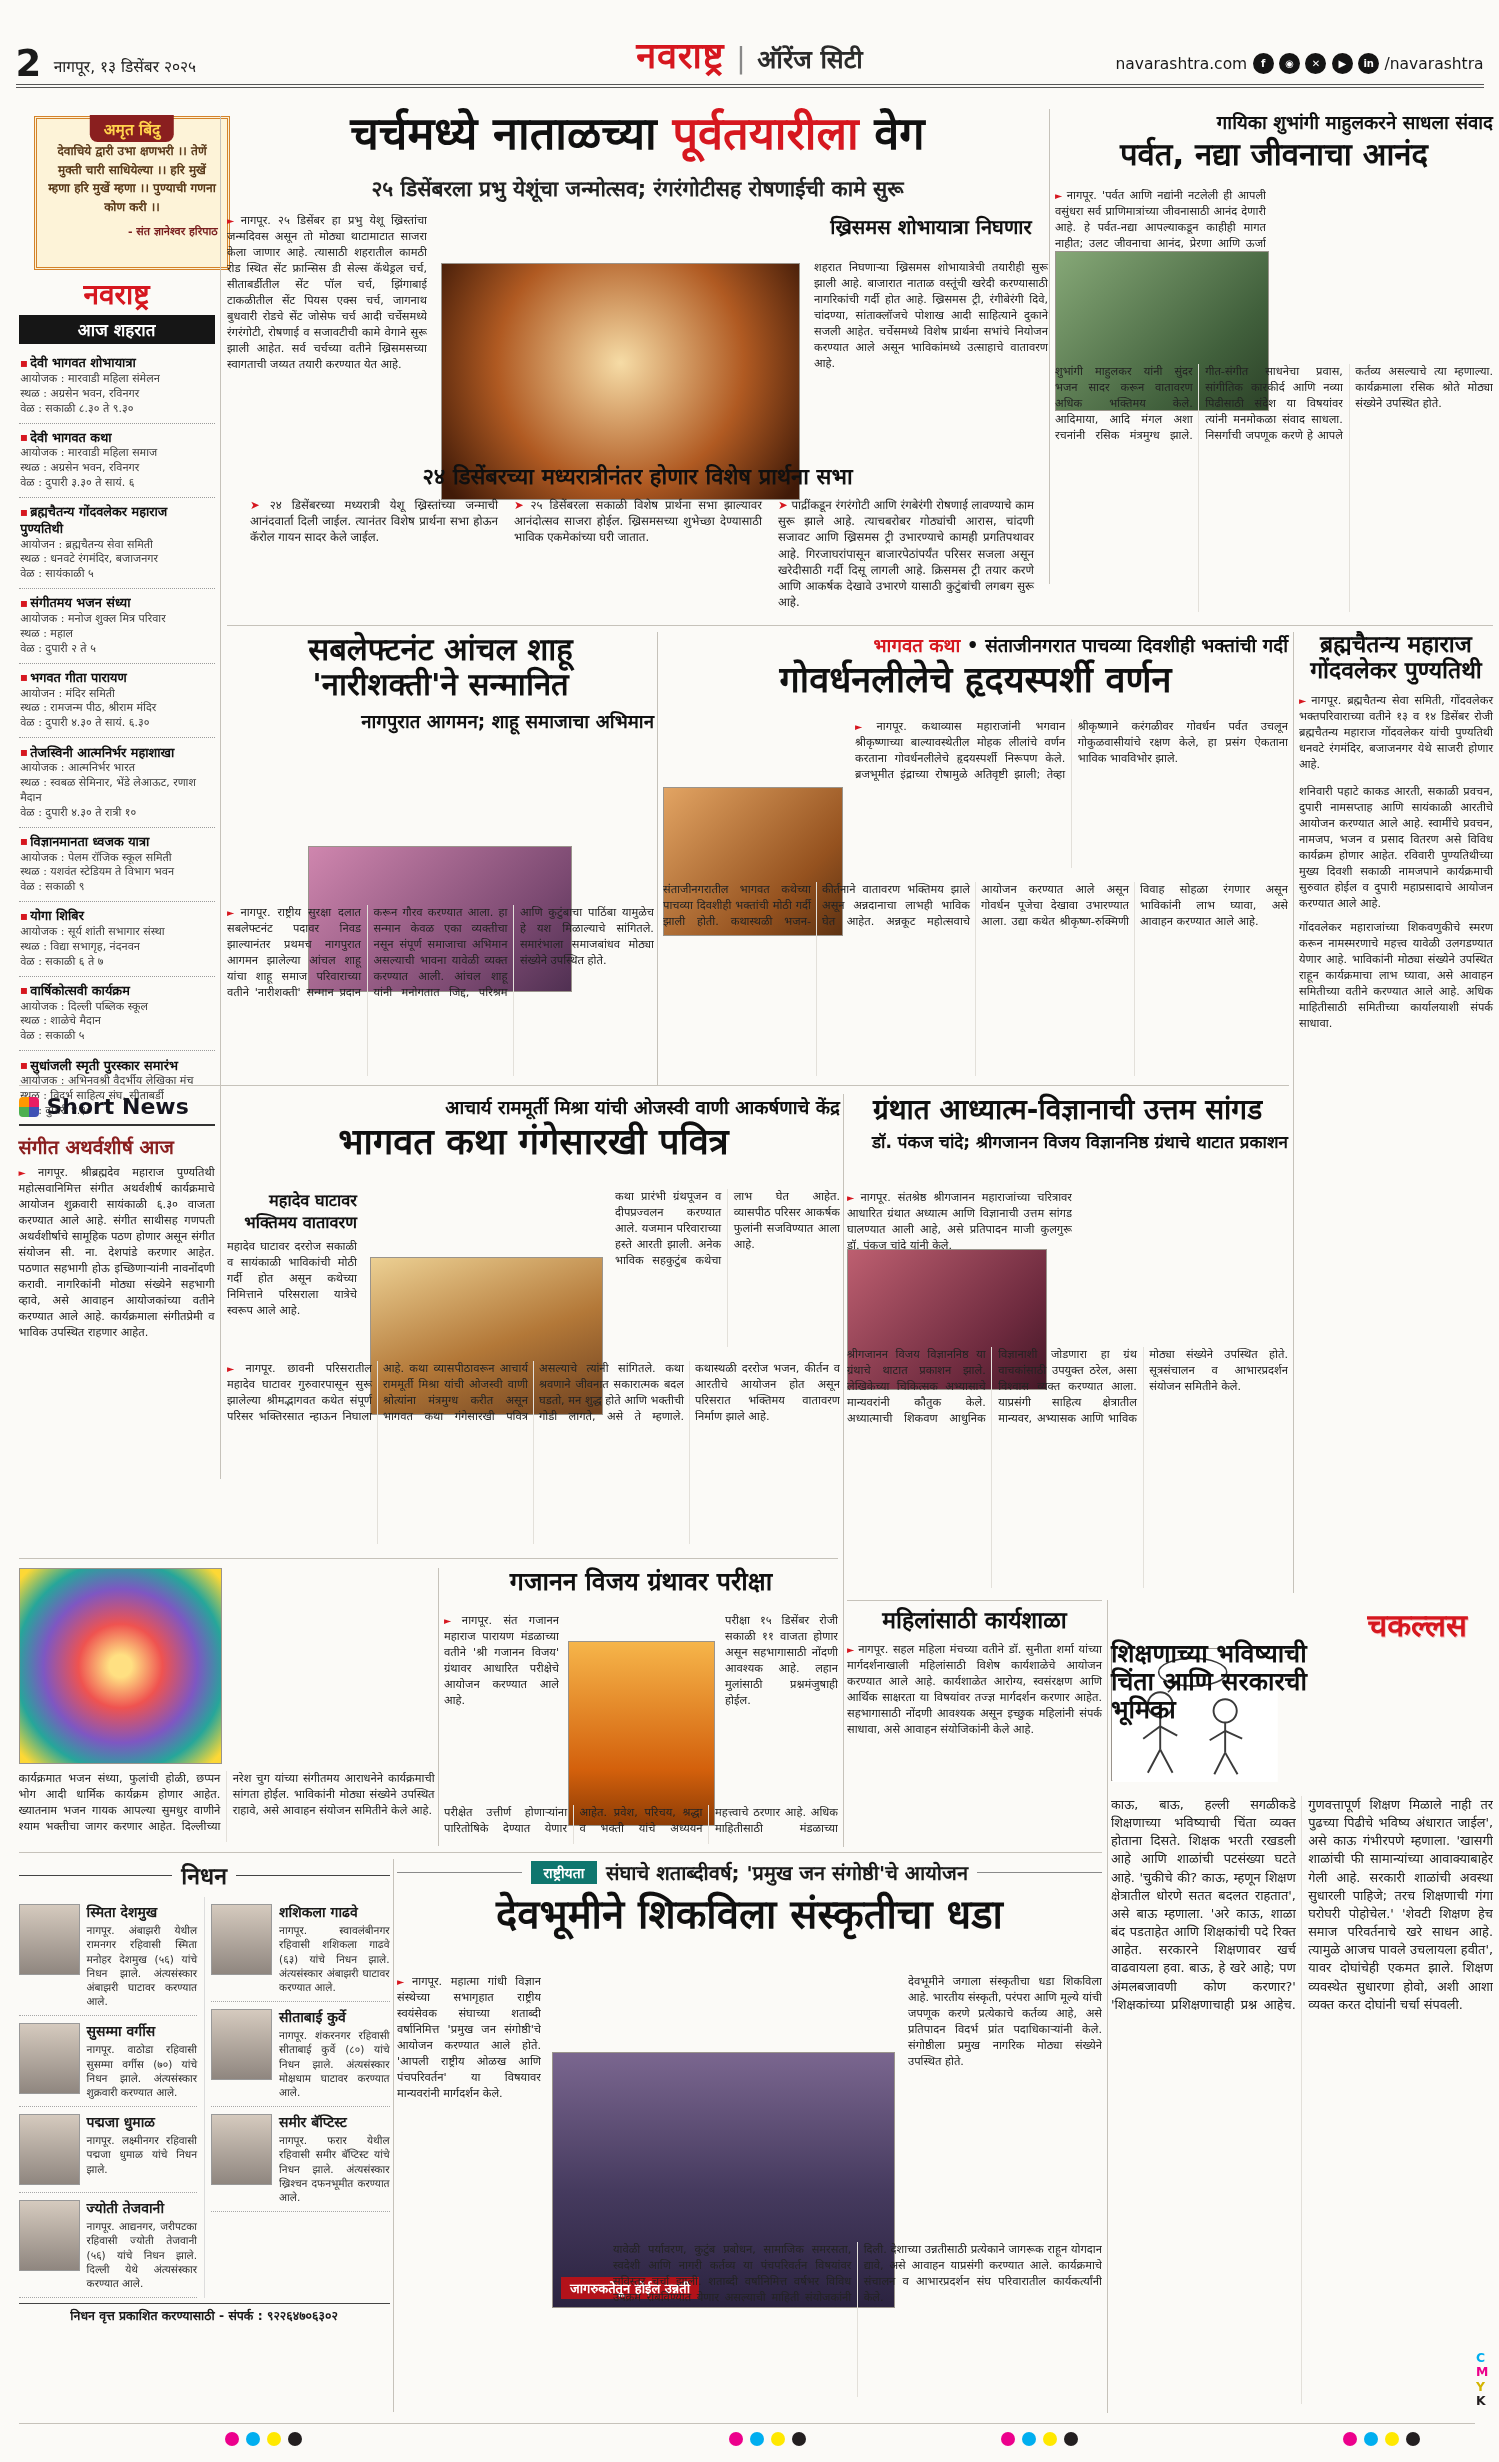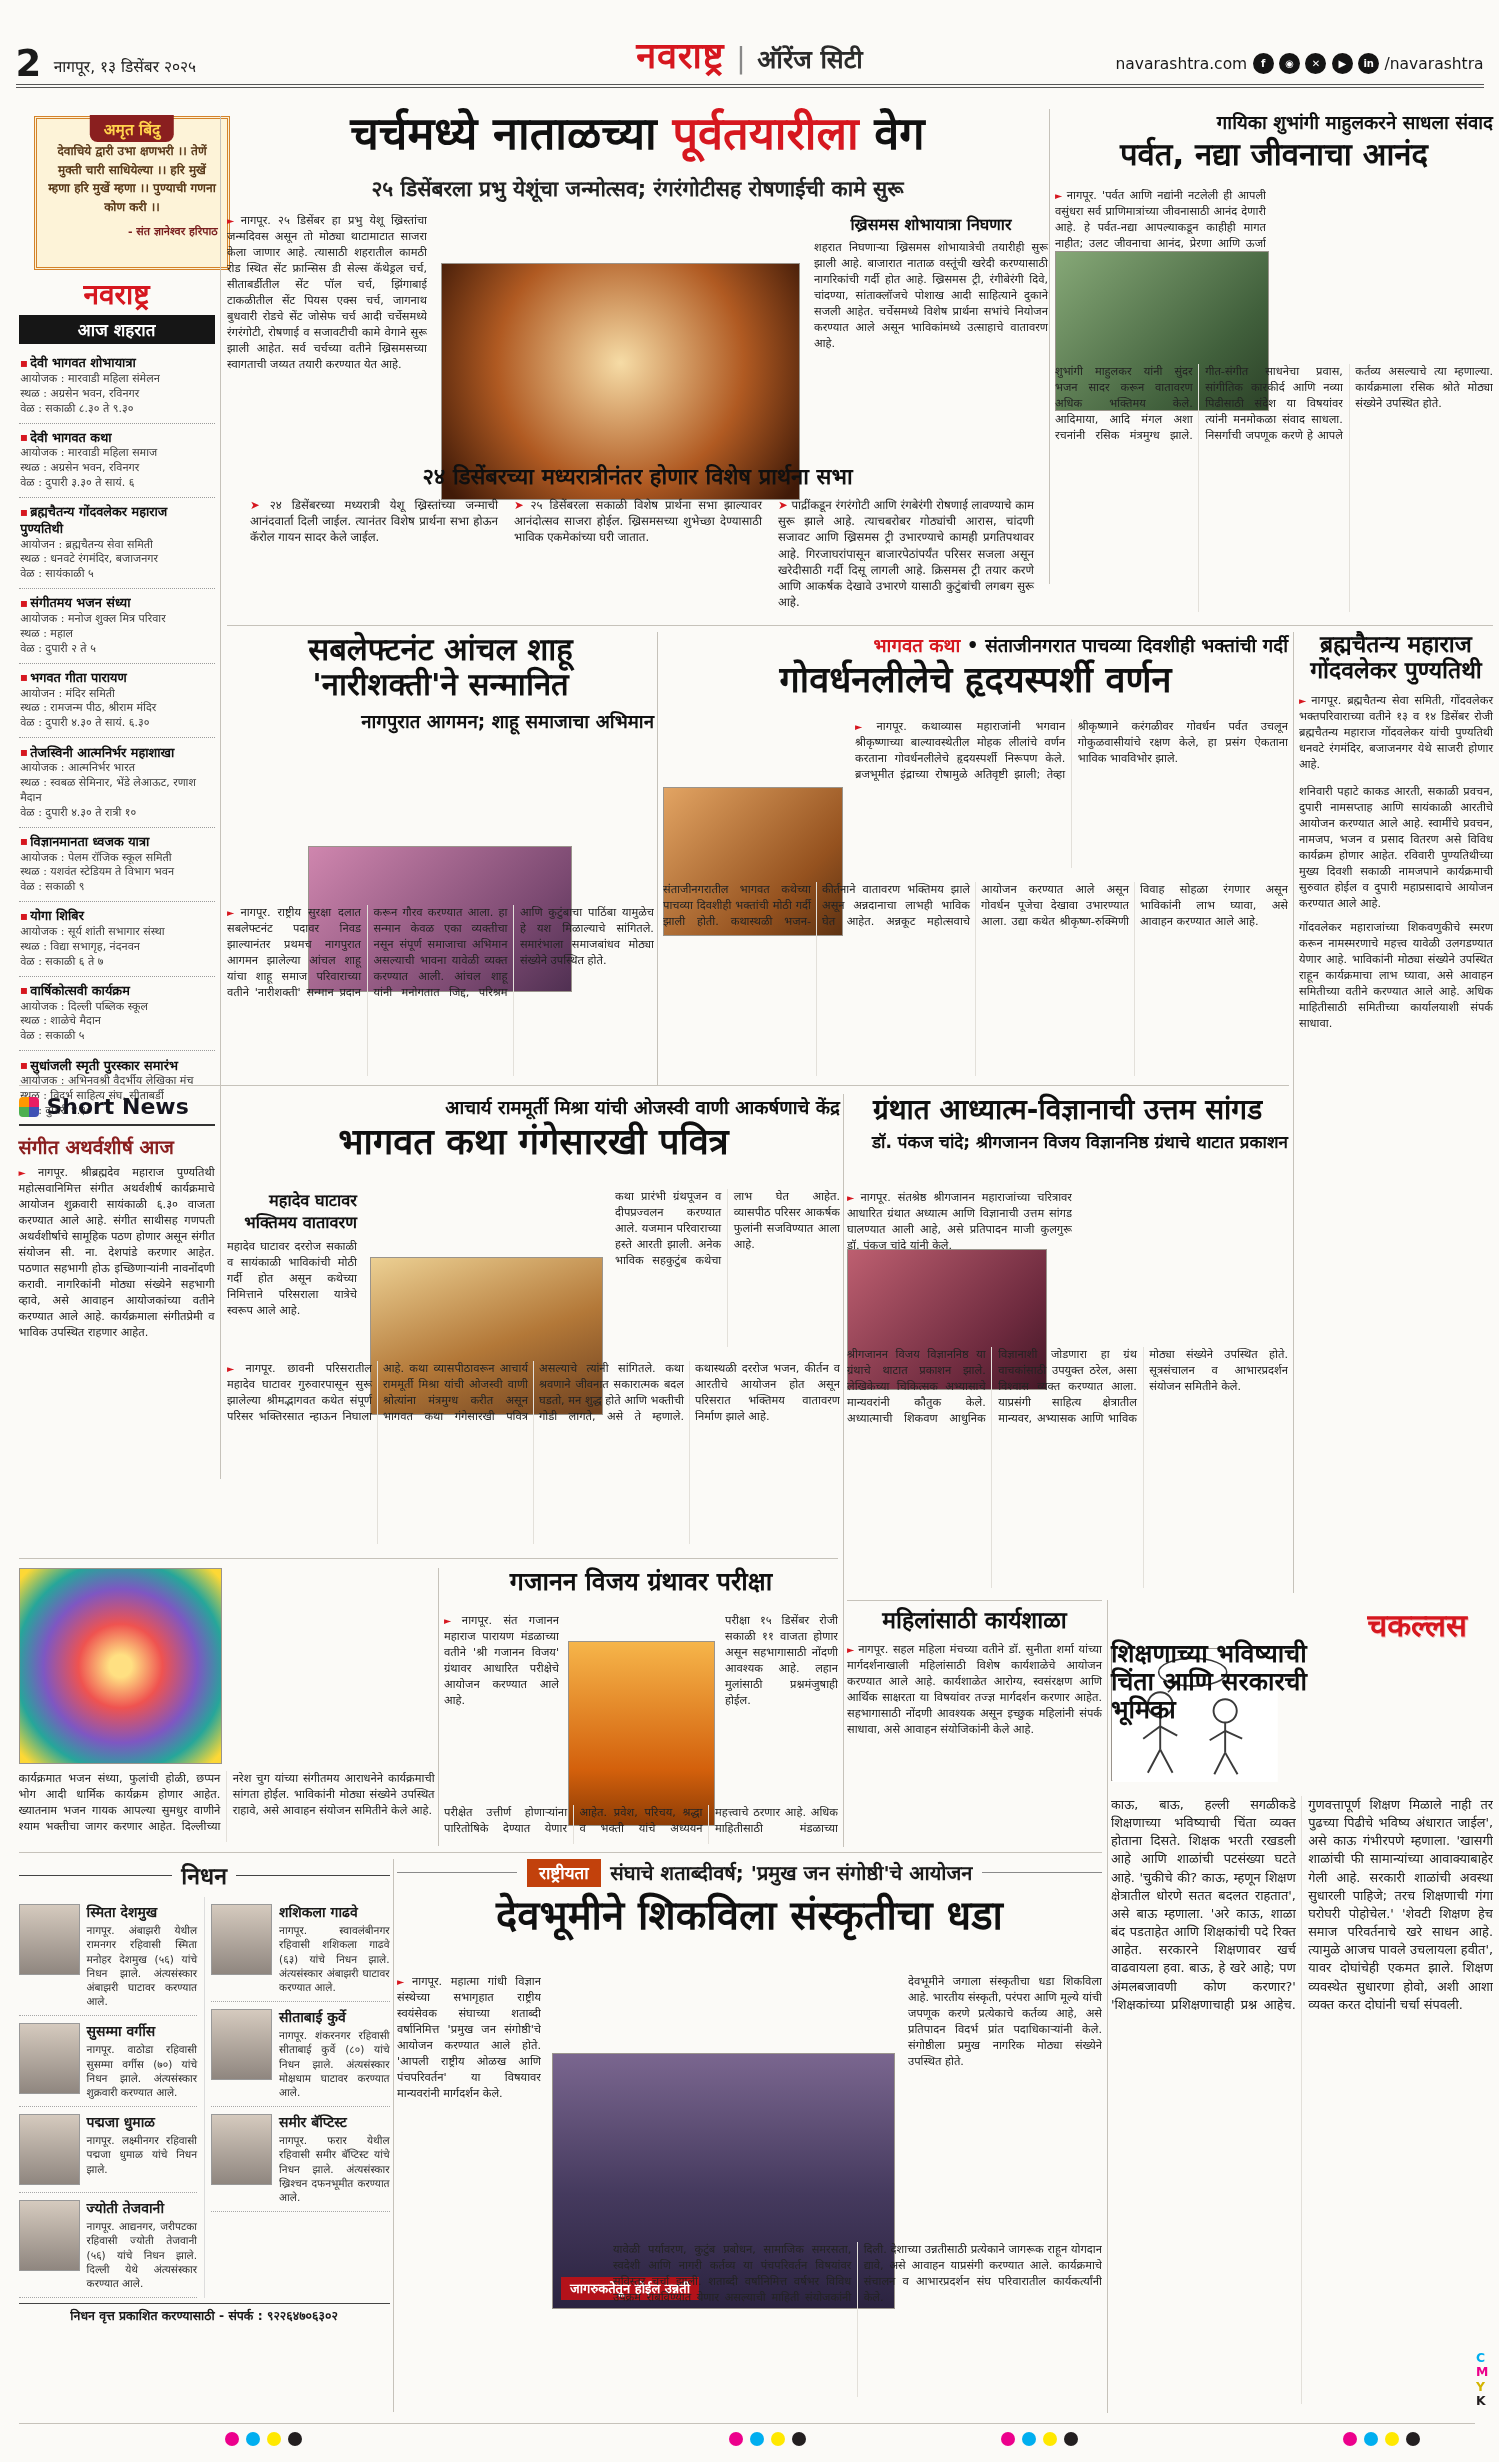--- a/index.html
+++ b/index.html
@@ -38,42 +38,42 @@
 .amrut-verse{font-size:12px;color:#5a3a1a;text-align:center;line-height:1.55;font-weight:bold}
 .amrut-attr{font-size:11px;text-align:right;margin-top:6.2px;color:#7a1f1f;font-weight:bold}
 
 .ev-brand{color:#d6171f;font-weight:bold;font-size:28px;text-align:center;line-height:1}
 .ev-bar{background:#161616;color:#fff;font-weight:bold;font-size:17px;text-align:center;padding:3.1px 0;margin:6.2px 0 4.7px}
 .ev-item{border-bottom:0.8px dotted #9b9b9b;padding:6.2px 1.6px}
 .ev-title{font-weight:bold;font-size:12.8px;color:#101010;line-height:1.3}
 .ev-title::before{content:"■ ";color:#d6171f;font-size:7.8px;vertical-align:1.6px}
 .ev-line{font-size:11px;color:#3a3a3a;line-height:1.35}
 
-.sbox-title{font-size:16px;font-weight:bold;text-align:center;margin-bottom:5px;color:#101010}
+.sbox-title{font-size:20px;font-weight:bold;text-align:center;margin-bottom:20px;color:#101010}
 .banner{font-size:22px;font-weight:bold;text-align:center;color:#101010}
 .bullet{font-size:11.6px;line-height:1.4;text-align:justify}
 .bullet::before{content:"➤ ";color:#d6171f}
 
 .sn-head{display:flex;align-items:center;gap:7.8px;border-bottom:2.3px double #333;padding-bottom:4.7px}
 .sn-logo{width:20px;height:20px;border-radius:3.9px;background:conic-gradient(#e91e63 0 25%,#3f51b5 0 50%,#4caf50 0 75%,#ff9800 0)}
 .sn-title{font-size:22px;font-weight:bold;color:#14141e}
 .sn-item-title{font-size:19.4px;font-weight:bold;color:#8a1f1f;margin:7.8px 0 4.7px}
 
 .obit-h{display:flex;align-items:center;gap:9.3px;font-size:23px;font-weight:bold}
 .obit-h::before,.obit-h::after{content:"";flex:1;border-top:1.6px solid #444}
 .obit-cols{column-count:2;column-gap:14px;column-rule:0.8px solid #ddd;margin-top:6.2px}
 .obit{display:flex;gap:7px;break-inside:avoid;border-bottom:0.8px dotted #a7a7a7;padding:7px 0}
 .obit-photo{width:61px;height:71px;flex:none;background:linear-gradient(180deg,#d5cabe,#8f867f);border:0.8px solid #999}
 .obit-name{font-weight:bold;font-size:14px;line-height:1.2;margin-bottom:2.3px}
 .obit-text{font-size:10.5px;line-height:1.35;text-align:justify;color:#2c2c2c}
 .obit-foot{border-top:1.6px solid #444;margin-top:4.7px;padding-top:3px;text-align:center;font-weight:bold;font-size:12.4px}
 
 .rtag-row{display:flex;align-items:center;justify-content:center;gap:9.3px}
 .rtag-row::before,.rtag-row::after{content:"";flex:1;border-top:0.8px solid #8a8a8a}
-.rtag{background:#c2410c;color:#fff;font-weight:bold;font-size:17px;padding:2.3px 12.4px}
+.rtag{background:#0f766e;color:#fff;font-weight:bold;font-size:14px;padding:2.3px 12.4px}
 .rkick{font-size:20px;font-weight:bold}
 .cap{position:absolute;left:7.8px;bottom:7.8px;background:#b3121a;color:#fff;font-weight:bold;font-size:13px;padding:2.3px 9.3px}
 
 .chk-title{color:#d6171f;font-size:31px;font-weight:bold;text-shadow:0.8px 0.8px 0 #f3b8b8}
 
 .dot{display:inline-block;width:14px;height:14px;border-radius:50%;margin-right:7px}
 .dm{background:#ec008c}.dc{background:#00aeef}.dy{background:#ffe800}.dk{background:#231f20}
 .cmyk{display:flex;flex-direction:column;font-weight:bold;font-size:12.4px;line-height:1.15}
 .lc{color:#00aeef}.lm{color:#ec008c}.ly{color:#d4b500}.lk{color:#231f20}
 </style>

